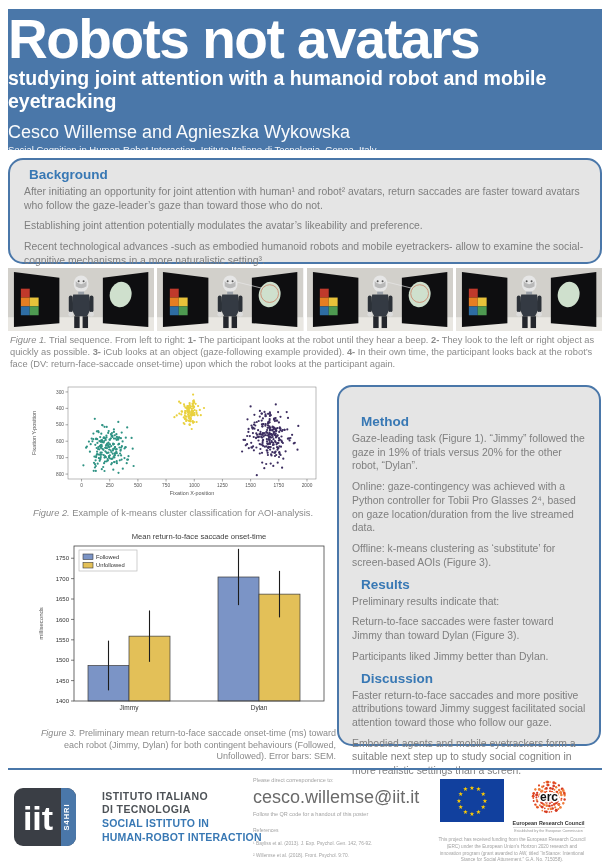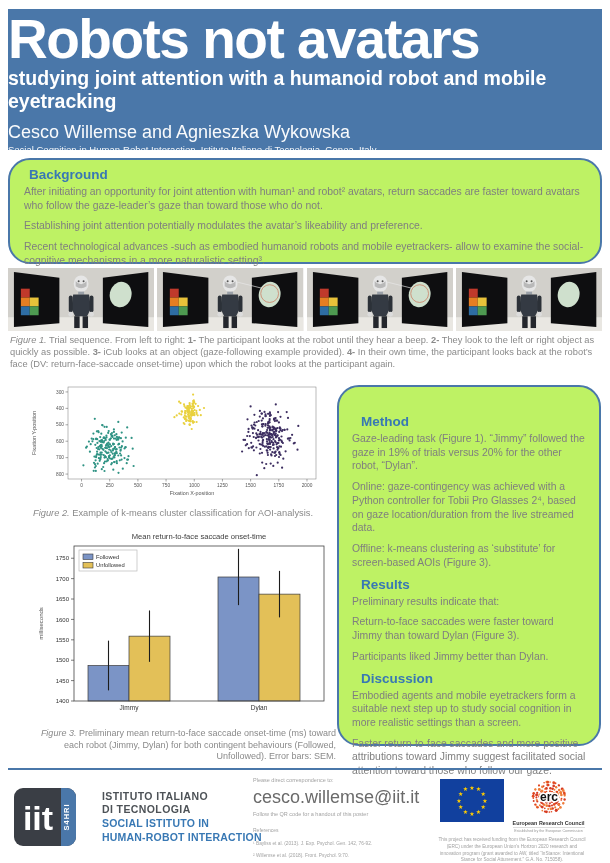--- a/index.html
+++ b/index.html
@@ -7,21 +7,21 @@
     width:610px;height:863px;position:relative;background:#ffffff;
     font-family:"Liberation Sans",sans-serif;overflow:hidden;
   }
   
   .banner{position:absolute;left:8px;top:9px;right:8px;height:141px;background:#4a77a9;color:#fff;text-align:left;}
   .banner h1{margin:2px 0 0;font-size:55px;font-weight:700;letter-spacing:-1.5px;line-height:1.05;}
   .banner h2{margin:-2px 0 0;font-size:19.5px;font-weight:700;}
   .authors{margin-top:9px;font-size:18px;font-weight:400;opacity:.97;}
   .affil{margin-top:1px;font-size:9.5px;opacity:.93;}
   
-  .box{border:2px solid #4a77a9;border-radius:22px;background:#bef264;box-sizing:border-box;}
+  .box{border:2px solid #4a77a9;border-radius:15px;background:#e5e5e5;box-sizing:border-box;}
   .bg-box{position:absolute;left:8px;top:158px;right:8px;height:106px;padding:7px 14px;}
   h3.sec{color:#3878b4;font-size:13.5px;margin:0 0 3px;font-weight:700;padding-left:5px;}
   .body-p{font-size:10.4px;color:#7f7f7f;line-height:1.32;margin:0 0 7px;}
   .right-box{position:absolute;left:337px;top:385px;width:264px;height:361px;padding:9px 13px;}
   .right-box h3.sec{margin-top:7px;padding-left:9px;}
   .right-box h3.sec.first{margin-top:18px;}
   
   .photo-strip{position:absolute;left:8px;top:268px;right:8px;height:63px;display:flex;gap:3px;}
   .photo-strip svg{flex:1;height:63px;min-width:0;}
   
@@ -821,22 +821,22 @@
       <p class="body-p">Offline: k-means clustering as ‘substitute’ for screen-based AOIs (Figure 3).</p>
     </div>
   <h3 class="sec">Results</h3>
   <div>
       <p class="body-p">Preliminary results indicate that:</p>
       <p class="body-p">Return-to-face saccades were faster toward Jimmy than toward Dylan (Figure 3).</p>
       <p class="body-p">Participants liked Jimmy better than Dylan.</p>
     </div>
   <h3 class="sec">Discussion</h3>
   <div>
+      <p class="body-p">Faster return-to-face saccades and more positive attributions toward Jimmy suggest facilitated social attention toward those who follow our gaze.</p>
       <p class="body-p">Embodied agents and mobile eyetrackers form a suitable next step up to study social cognition in more realistic settings than a screen.</p>
-      <p class="body-p">Faster return-to-face saccades and more positive attributions toward Jimmy suggest facilitated social attention toward those who follow our gaze.</p>
     </div>
 </section>
 
 <div class="footer-rule"></div>
 
 <div class="footer-left">
   <svg width="62" height="58" viewBox="0 0 62 58">
     <rect x="0" y="0" width="62" height="58" rx="9" fill="#3a3e45"></rect>
     <path d="M47,0 h6 a9,9 0 0 1 9,9 v40 a9,9 0 0 1 -9,9 h-6 z" fill="#4a77a9"></path>
     <text x="24" y="42" font-size="34" font-weight="bold" fill="#ffffff" text-anchor="middle" font-family="Liberation Sans, sans-serif">iit</text>

